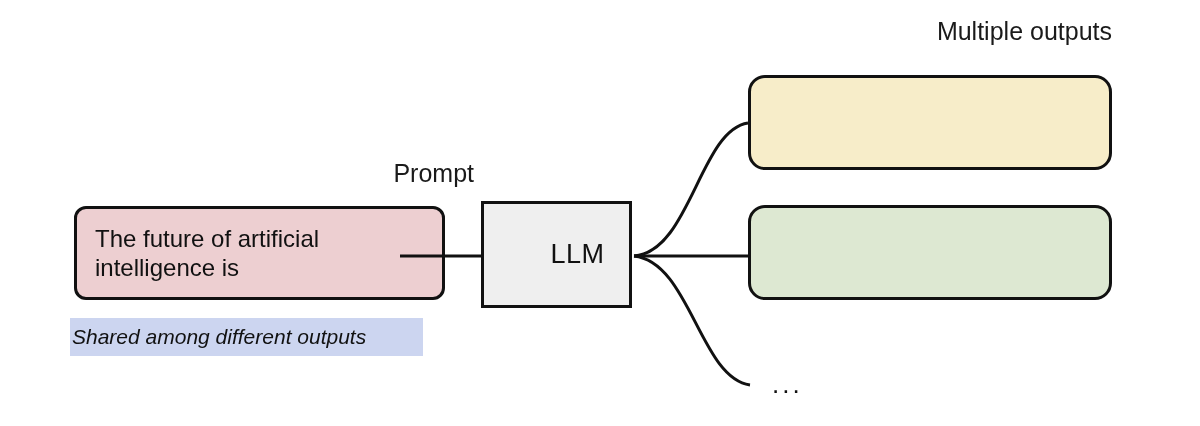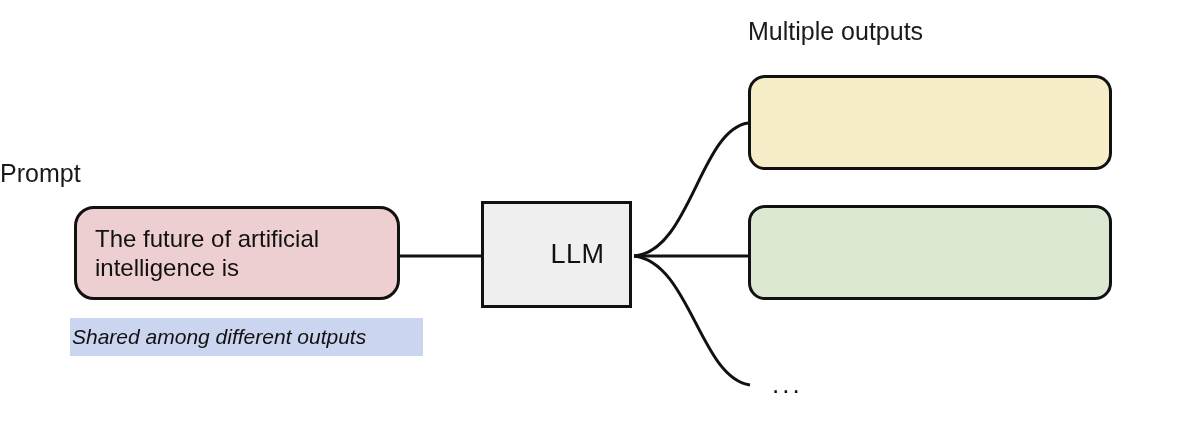--- a/index.html
+++ b/index.html
@@ -23,32 +23,32 @@
     font-size: 25px;
     line-height: 1.1;
     color: #1a1a1a;
     white-space: nowrap;
   }
   
   #prompt-label {
     left: 0px;
     top: 160px;
     width: 474px;
-    text-align: left;
+    text-align: right;
   }
   #prompt-box {
     position: absolute;
     left: 74px;
     top: 206px;
-    width: 326px;
+    width: 371px;
     height: 94px;
     box-sizing: border-box;
     background: #edcfd1;
     border: 3px solid #111111;
-    border-radius: 20px;
+    border-radius: 12px;
     display: flex;
     align-items: center;
     padding: 0 18px;
   }
   #prompt-text {
     font-size: 24px;
     line-height: 1.22;
     color: #111111;
   }
   #shared-note {
@@ -86,21 +86,21 @@
   #llm-label {
     font-size: 27px;
     color: #111111;
     letter-spacing: 0.5px;
   }
   
   #outputs-label {
     left: 748px;
     top: 18px;
     width: 364px;
-    text-align: left;
+    text-align: right;
   }
   .out-box {
     position: absolute;
     box-sizing: border-box;
     border: 3px solid #111111;
     border-radius: 17px;
     left: 748px;
     width: 364px;
     height: 95px;
   }

